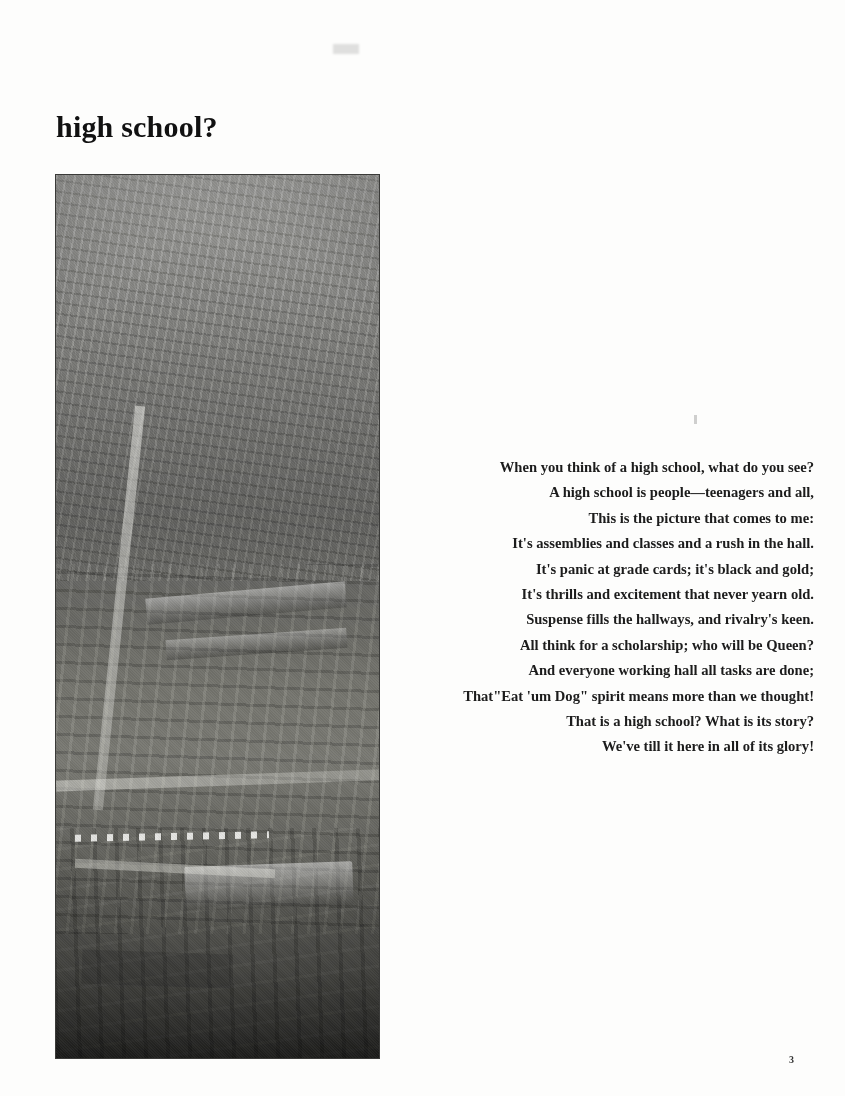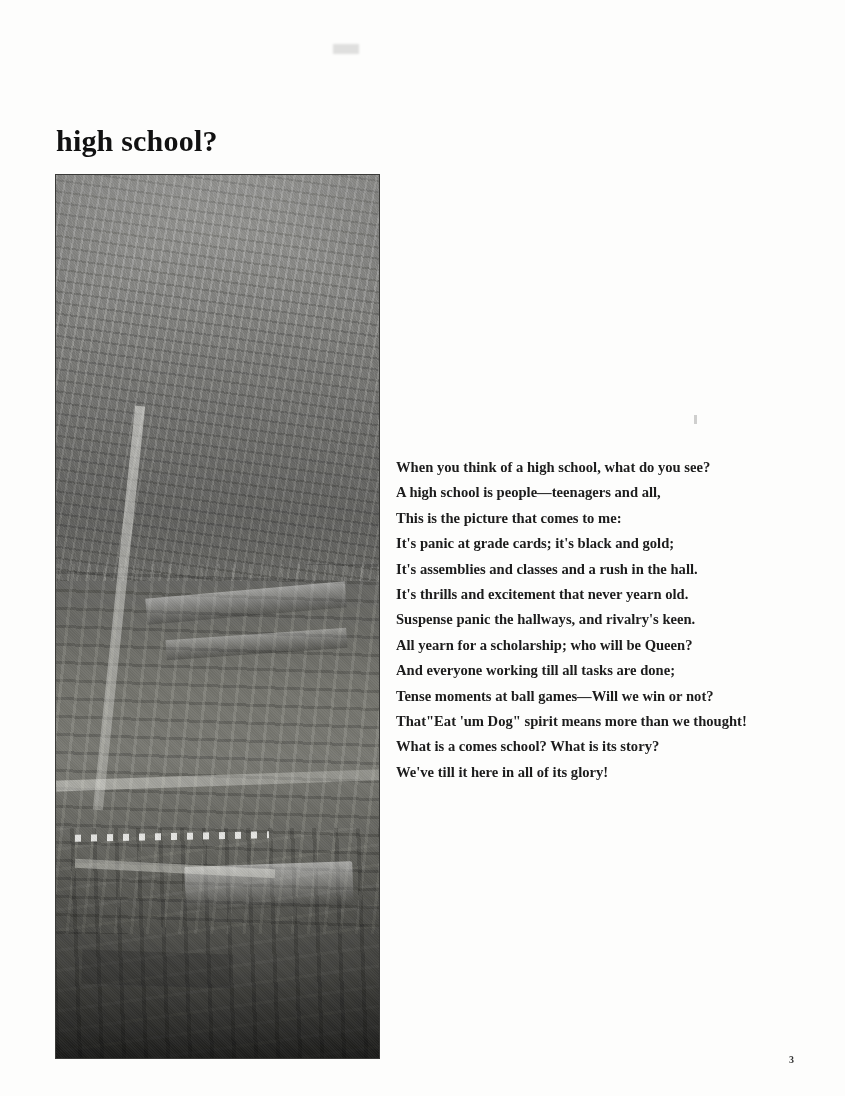--- a/index.html
+++ b/index.html
@@ -18,21 +18,21 @@
   .page {
     position: absolute;
     inset: 0;
     background: #fdfdfc;
   }
 
   
   .heading {
     position: absolute;
     left: 56px;
-    top: 124px;
+    top: 110px;
     font-family: "Liberation Serif", serif;
     font-weight: bold;
     font-size: 30px;
     letter-spacing: 0.2px;
     color: #111111;
     line-height: 1.1;
   }
 
   
   .photo {
@@ -169,20 +169,21 @@
   .poem {
     position: absolute;
     left: 396px;
     top: 455px;
     width: 418px;
     font-family: "Liberation Serif", serif;
     font-size: 14.6px;
     line-height: 25.4px;
     color: #1c1c1c;
     font-weight: 600;
+    text-align: right;
   }
   .poem .line {
     white-space: nowrap;
   }
 
   
   .page-number {
     position: absolute;
     left: 789px;
     top: 1054px;
@@ -233,26 +234,25 @@
       <div class="lot"></div>
       <div class="photo-vignette"></div>
       <div class="photo-grain"></div>
     </div>
   </div>
 
   <div class="poem">
     <div class="line">When you think of a high school, what do you see?</div>
     <div class="line">A high school is people—teenagers and all,</div>
     <div class="line">This is the picture that comes to me:</div>
+    <div class="line">It's assemblies and classes and a rush in the hall.</div>
     <div class="line">It's panic at grade cards; it's black and gold;</div>
-    <div class="line">It's assemblies and classes and a rush in the hall.</div>
     <div class="line">It's thrills and excitement that never yearn old.</div>
-    <div class="line">Suspense panic the hallways, and rivalry's keen.</div>
-    <div class="line">All yearn for a scholarship; who will be Queen?</div>
-    <div class="line">And everyone working till all tasks are done;</div>
-    <div class="line">Tense moments at ball games—Will we win or not?</div>
+    <div class="line">Suspense fills the hallways, and rivalry's keen.</div>
+    <div class="line">All think for a scholarship; who will be Queen?</div>
+    <div class="line">And everyone working hall all tasks are done;</div>
     <div class="line">That"Eat 'um Dog" spirit means more than we thought!</div>
-    <div class="line">What is a comes school? What is its story?</div>
+    <div class="line">That is a high school? What is its story?</div>
     <div class="line">We've till it here in all of its glory!</div>
   </div>
 
   <div class="page-number">3</div>
 </div>
 
 </body></html>

